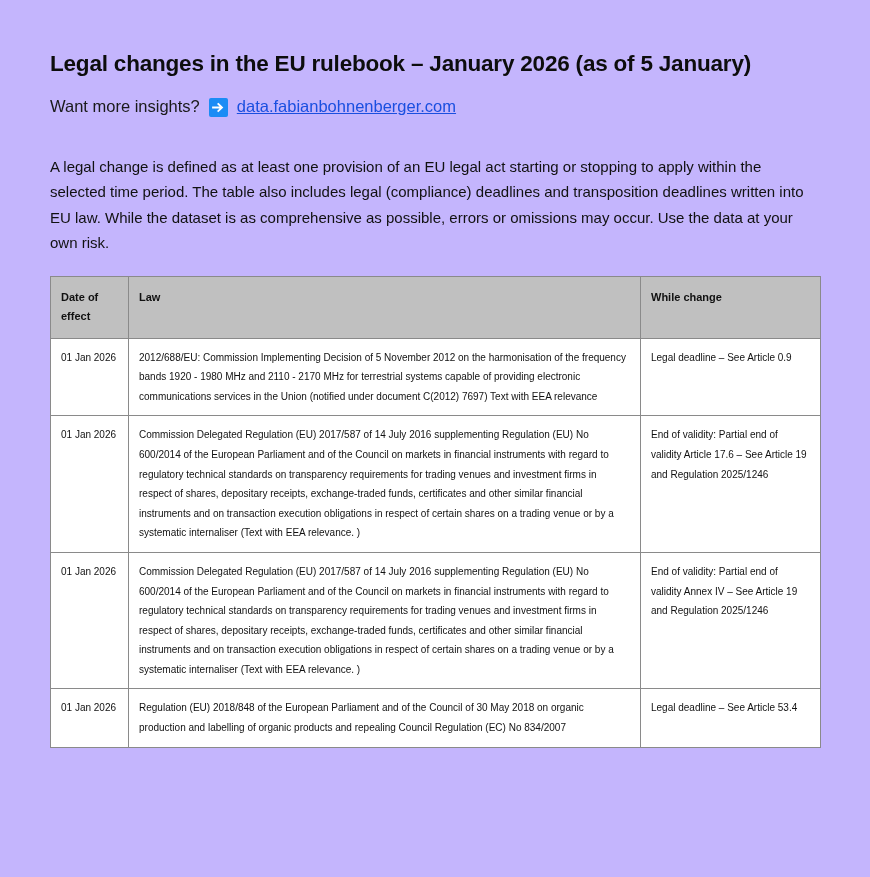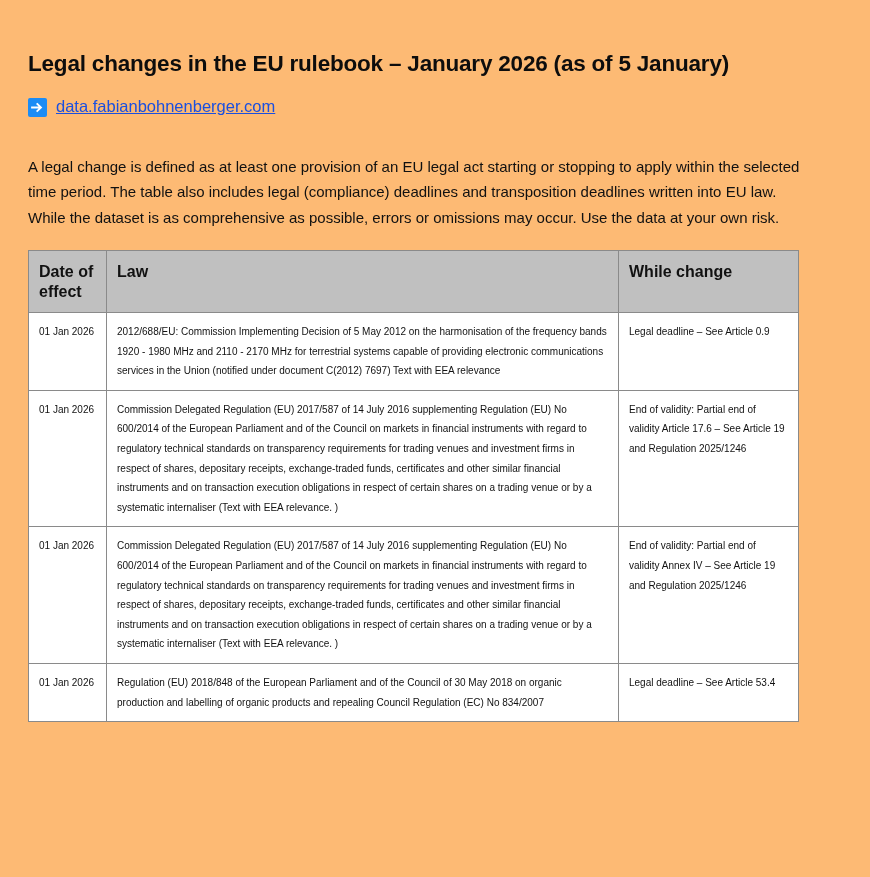--- a/index.html
+++ b/index.html
@@ -10,22 +10,22 @@
     height: 877px;
     background: #ffffff;
     font-family: "Liberation Sans", sans-serif;
     color: #111111;
     overflow: hidden;
   }
   .page {
     position: relative;
     width: 870px;
     height: 877px;
-    background: #fdba74;
-    padding: 0 28px;
+    background: #c4b5fd;
+    padding: 0 50px;
   }
   .doc-title {
     margin: 0;
     padding-top: 50px;
     font-size: 22.5px;
     font-weight: bold;
     letter-spacing: -0.2px;
     color: #0d0d0d;
     line-height: 1.25;
   }
@@ -77,36 +77,37 @@
     padding: 9px 9px 9px 10px;
     font-size: 10px;
     line-height: 19.6px;
     color: #111111;
     background: #ffffff;
     text-align: left;
   }
   table.changes th {
     background: #c0c0c0;
     font-weight: bold;
-    font-size: 16px;
+    font-size: 11px;
     padding-top: 11px;
     height: 62px;
   }
   col.c-date { width: 78px; }
   col.c-law  { width: 512px; }
   col.c-chg  { width: 180px; }
 </style>
 </head>
 <body>
 
 <div class="page">
 
   <h1 class="doc-title">Legal changes in the EU rulebook – January 2026 (as of 5 January)</h1>
 
   <div class="insights-line">
+    <span>Want more insights?</span>
     <span class="arrow-icon">
       <svg width="13" height="11" viewBox="0 0 13 11" aria-hidden="true">
         <path d="M1 5.5 H9.4 M6.3 2 L10 5.5 L6.3 9" fill="none" stroke="#ffffff" stroke-width="1.8" stroke-linecap="square"></path>
       </svg>
     </span>
     <a class="insights-link" href="#">data.fabianbohnenberger.com</a>
   </div>
 
   <p class="intro">A legal change is defined as at least one provision of an EU legal act starting or stopping to apply within the selected time period. The table also includes legal (compliance) deadlines and transposition deadlines written into EU law. While the dataset is as comprehensive as possible, errors or omissions may occur. Use the data at your own risk.</p>
 
@@ -119,21 +120,21 @@
     <thead>
       <tr>
         <th>Date of effect</th>
         <th>Law</th>
         <th>While change</th>
       </tr>
     </thead>
     <tbody>
       <tr>
         <td>01 Jan 2026</td>
-        <td>2012/688/EU: Commission Implementing Decision of 5 May 2012 on the harmonisation of the frequency bands 1920 - 1980  MHz and 2110 - 2170  MHz for terrestrial systems capable of providing electronic communications services in the Union (notified under document C(2012) 7697)  Text with EEA relevance</td>
+        <td>2012/688/EU: Commission Implementing Decision of 5 November 2012 on the harmonisation of the frequency bands 1920 - 1980  MHz and 2110 - 2170  MHz for terrestrial systems capable of providing electronic communications services in the Union (notified under document C(2012) 7697)  Text with EEA relevance</td>
         <td>Legal deadline – See Article 0.9</td>
       </tr>
       <tr>
         <td>01 Jan 2026</td>
         <td>Commission Delegated Regulation (EU) 2017/587 of 14 July 2016 supplementing Regulation (EU) No 600/2014 of the European Parliament and of the Council on markets in financial instruments with regard to regulatory technical standards on transparency requirements for trading venues and investment firms in respect of shares, depositary receipts, exchange-traded funds, certificates and other similar financial instruments and on transaction execution obligations in respect of certain shares on a trading venue or by a systematic internaliser (Text with EEA relevance. )</td>
         <td>End of validity: Partial end of validity Article 17.6 – See Article 19 and Regulation 2025/1246</td>
       </tr>
       <tr>
         <td>01 Jan 2026</td>
         <td>Commission Delegated Regulation (EU) 2017/587 of 14 July 2016 supplementing Regulation (EU) No 600/2014 of the European Parliament and of the Council on markets in financial instruments with regard to regulatory technical standards on transparency requirements for trading venues and investment firms in respect of shares, depositary receipts, exchange-traded funds, certificates and other similar financial instruments and on transaction execution obligations in respect of certain shares on a trading venue or by a systematic internaliser (Text with EEA relevance. )</td>

